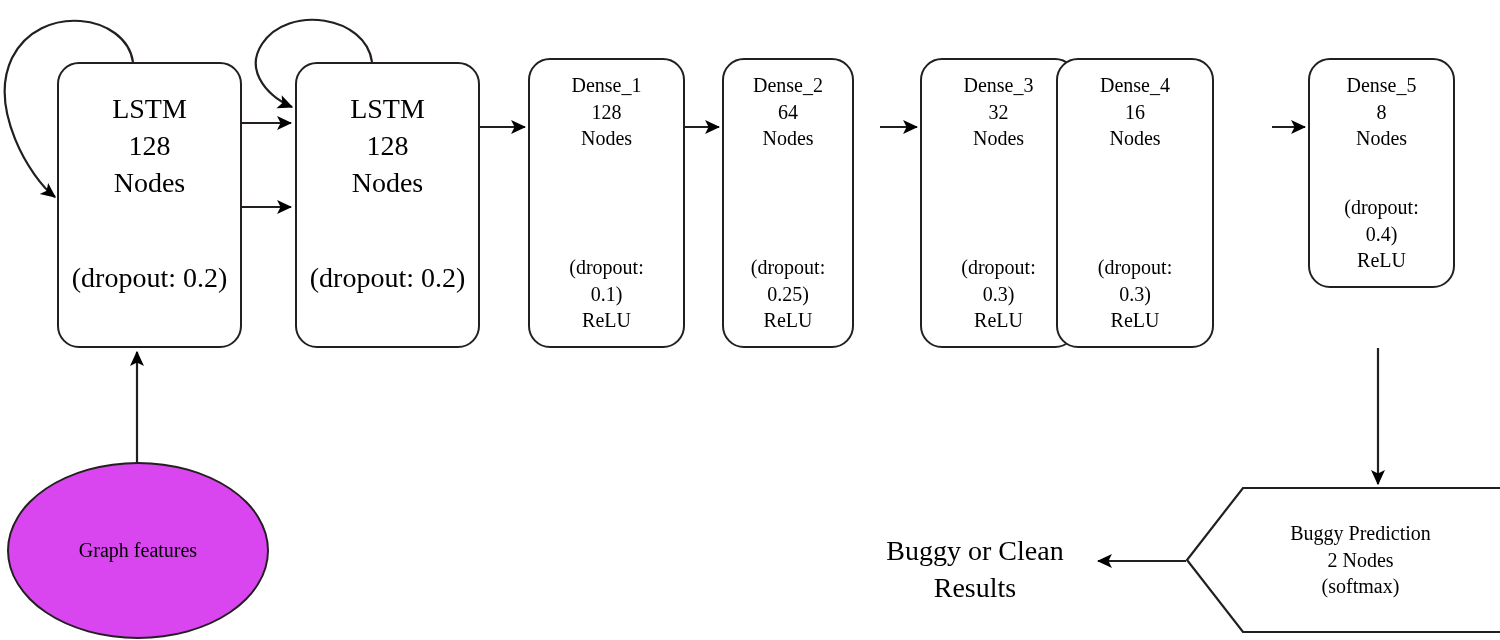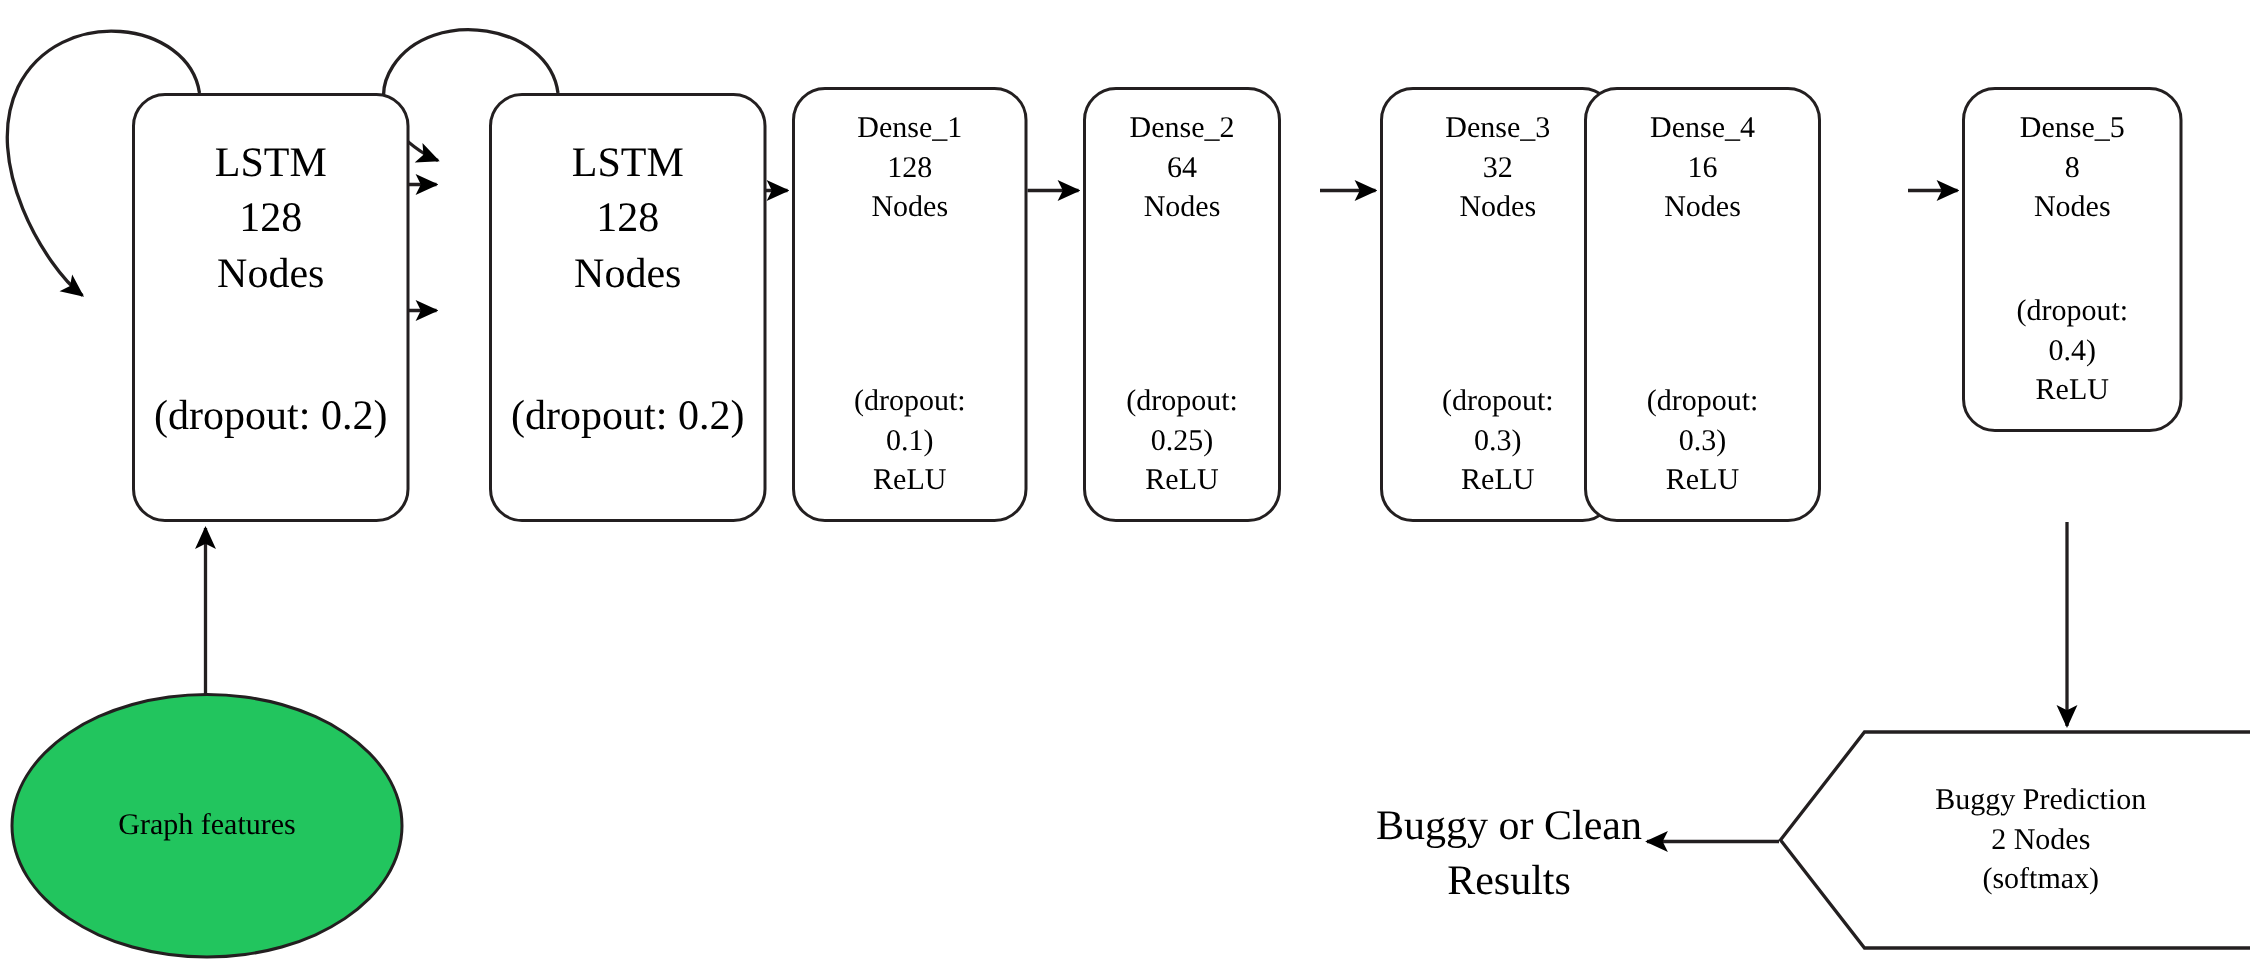--- a/index.html
+++ b/index.html
@@ -7,28 +7,28 @@
   #stage{position:relative;width:1500px;height:640px;}
   #wires{position:absolute;left:0;top:0;width:1500px;height:640px;}
   .node{position:absolute;box-sizing:border-box;display:flex;flex-direction:column;
         align-items:center;justify-content:flex-start;text-align:center;}
   .rbox{border:2.2px solid #231f20;border-radius:22px;background:#fff;}
   .lbl{display:block;line-height:1.33;white-space:nowrap;}
   .lstm .stack{padding-top:26px;}
   .lstm .drop{position:absolute;left:50%;transform:translateX(-50%);bottom:52px;white-space:nowrap;}
   .dense .stack{padding-top:12px;}
   .dense .drop{position:absolute;left:50%;transform:translateX(-50%);bottom:12px;line-height:1.33;}
-  .ell{position:absolute;border:2.2px solid #231f20;border-radius:50%;background:#22c55e;
+  .ell{position:absolute;border:2.2px solid #231f20;border-radius:50%;background:#d946ef;
        display:flex;flex-direction:column;align-items:center;justify-content:center;text-align:center;}
   .hexwrap{position:absolute;}
   .hextext{position:absolute;left:0;top:0;width:100%;height:100%;
            display:flex;flex-direction:column;align-items:center;justify-content:center;
            text-align:center;padding-left:34px;box-sizing:border-box;}
   .freetext{position:absolute;text-align:center;line-height:1.34;white-space:nowrap;}
-  .t28{font-size:28px;margin-left:31px;}
+  .t28{font-size:28px;}
   .t27{font-size:20px;}
 </style>
 </head>
 <body>
 
 <div id="stage">
 
   <svg id="wires" viewBox="0 0 1500 640">
     <defs>
       <marker id="ah" viewBox="0 0 10 10" refX="9.2" refY="5" markerWidth="7.2" markerHeight="7.2" orient="auto-start-reverse">

